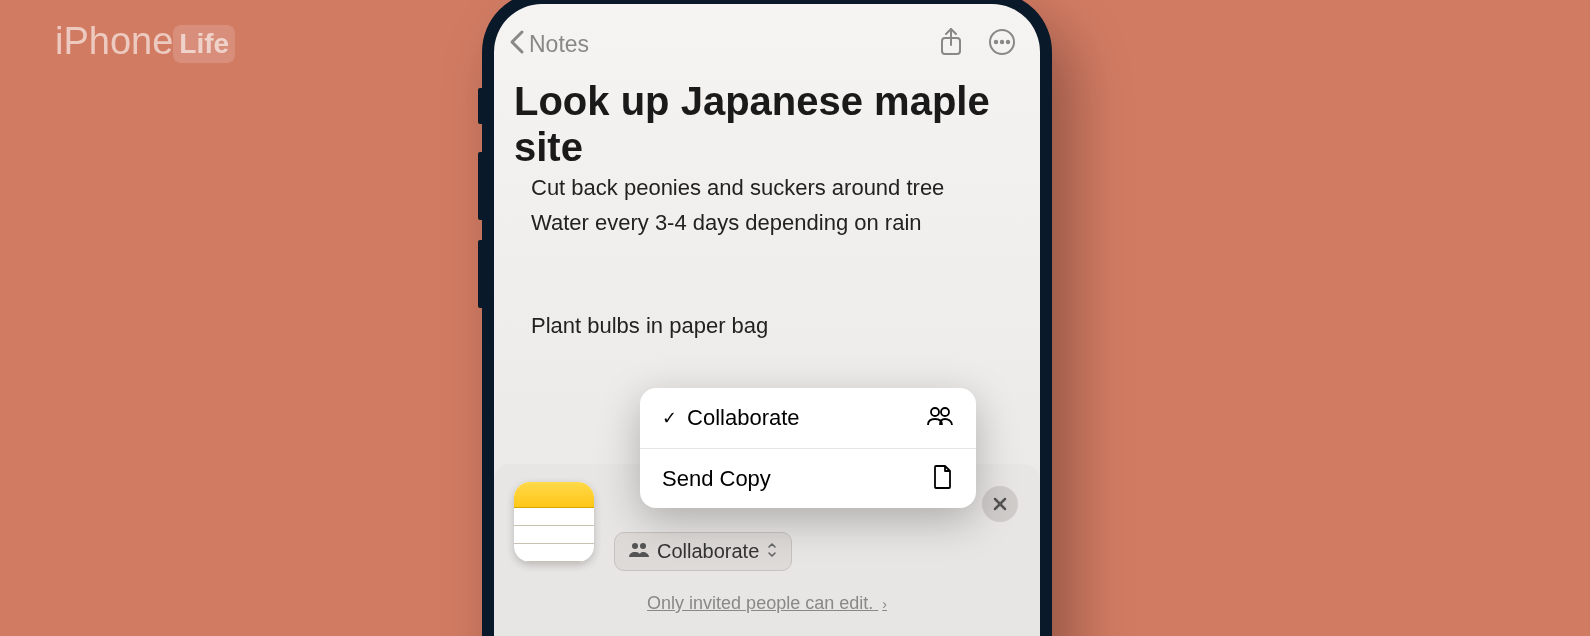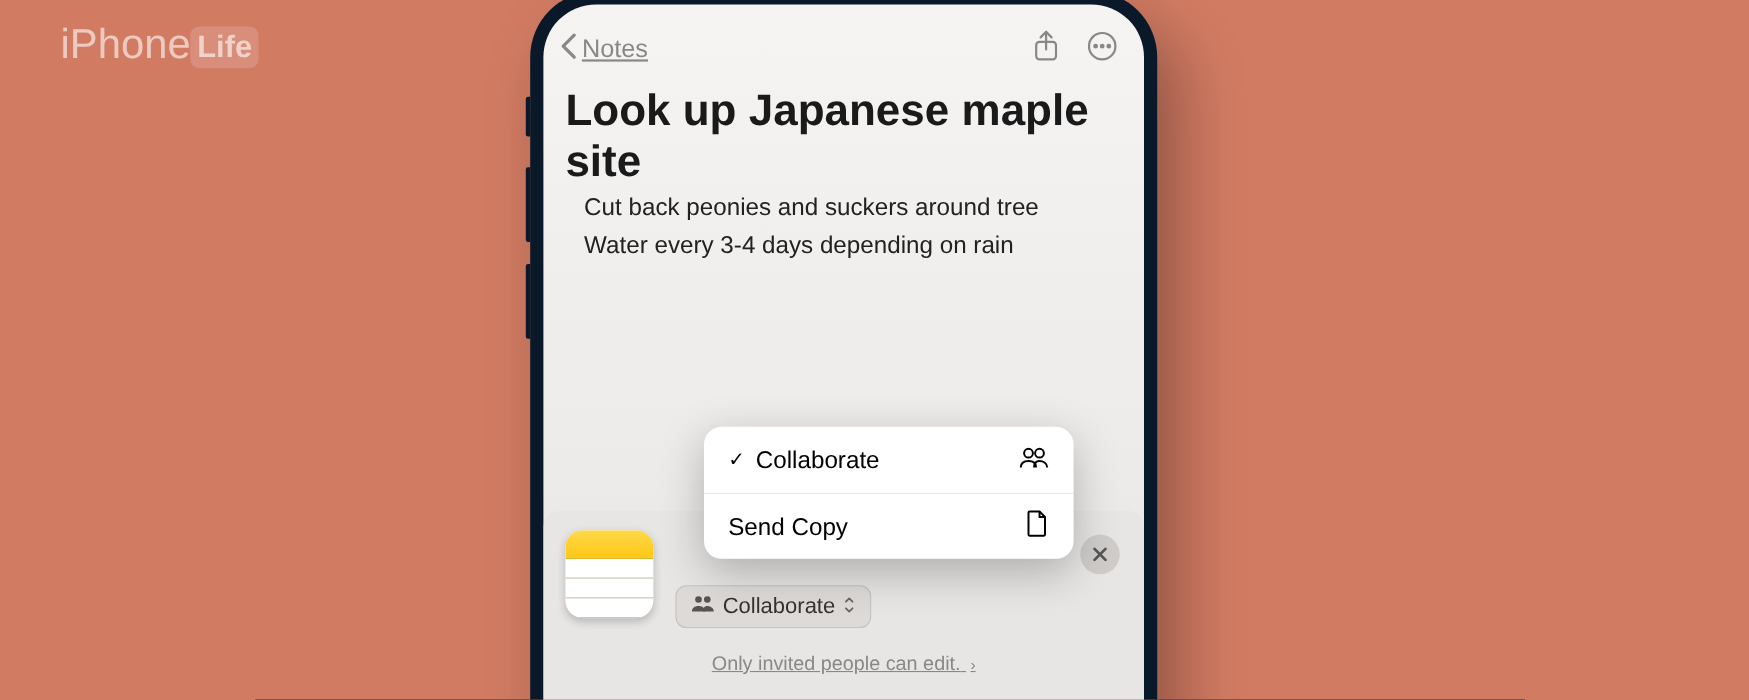--- a/index.html
+++ b/index.html
@@ -103,21 +103,20 @@
     }
     
     .back-chevron {
       color: #888;
       margin-right: 4px;
     }
     
     .back-text {
       color: #888;
       font-size: 23px;
-      text-decoration: underline;
     }
     
     .top-icon {
       color: #888;
       margin-left: 24px;
     }
     
     .note-content {
       padding: 10px 20px;
     }
@@ -316,20 +315,21 @@
       </span>
     </div>
 
     <div class="note-content">
       <h1 class="note-title">Look up Japanese maple site</h1>
       <div class="note-body">
         <div class="note-line">Cut back peonies and suckers around tree</div>
         <div class="note-line">Water every 3-4 days depending on rain</div>
         <div class="note-spacer"></div>
         <div class="note-spacer"></div>
+        <div class="note-line">Plant bulbs in paper bag</div>
       </div>
     </div>
 
     <div class="popup-menu">
       <div class="popup-item">
         <span class="popup-check">✓</span>
         <span class="popup-text">Collaborate</span>
         <span class="popup-icon">
           <svg width="28" height="22" viewBox="0 0 28 22" fill="none" stroke="currentColor" stroke-width="1.8">
             <circle cx="9" cy="7" r="4"></circle>

